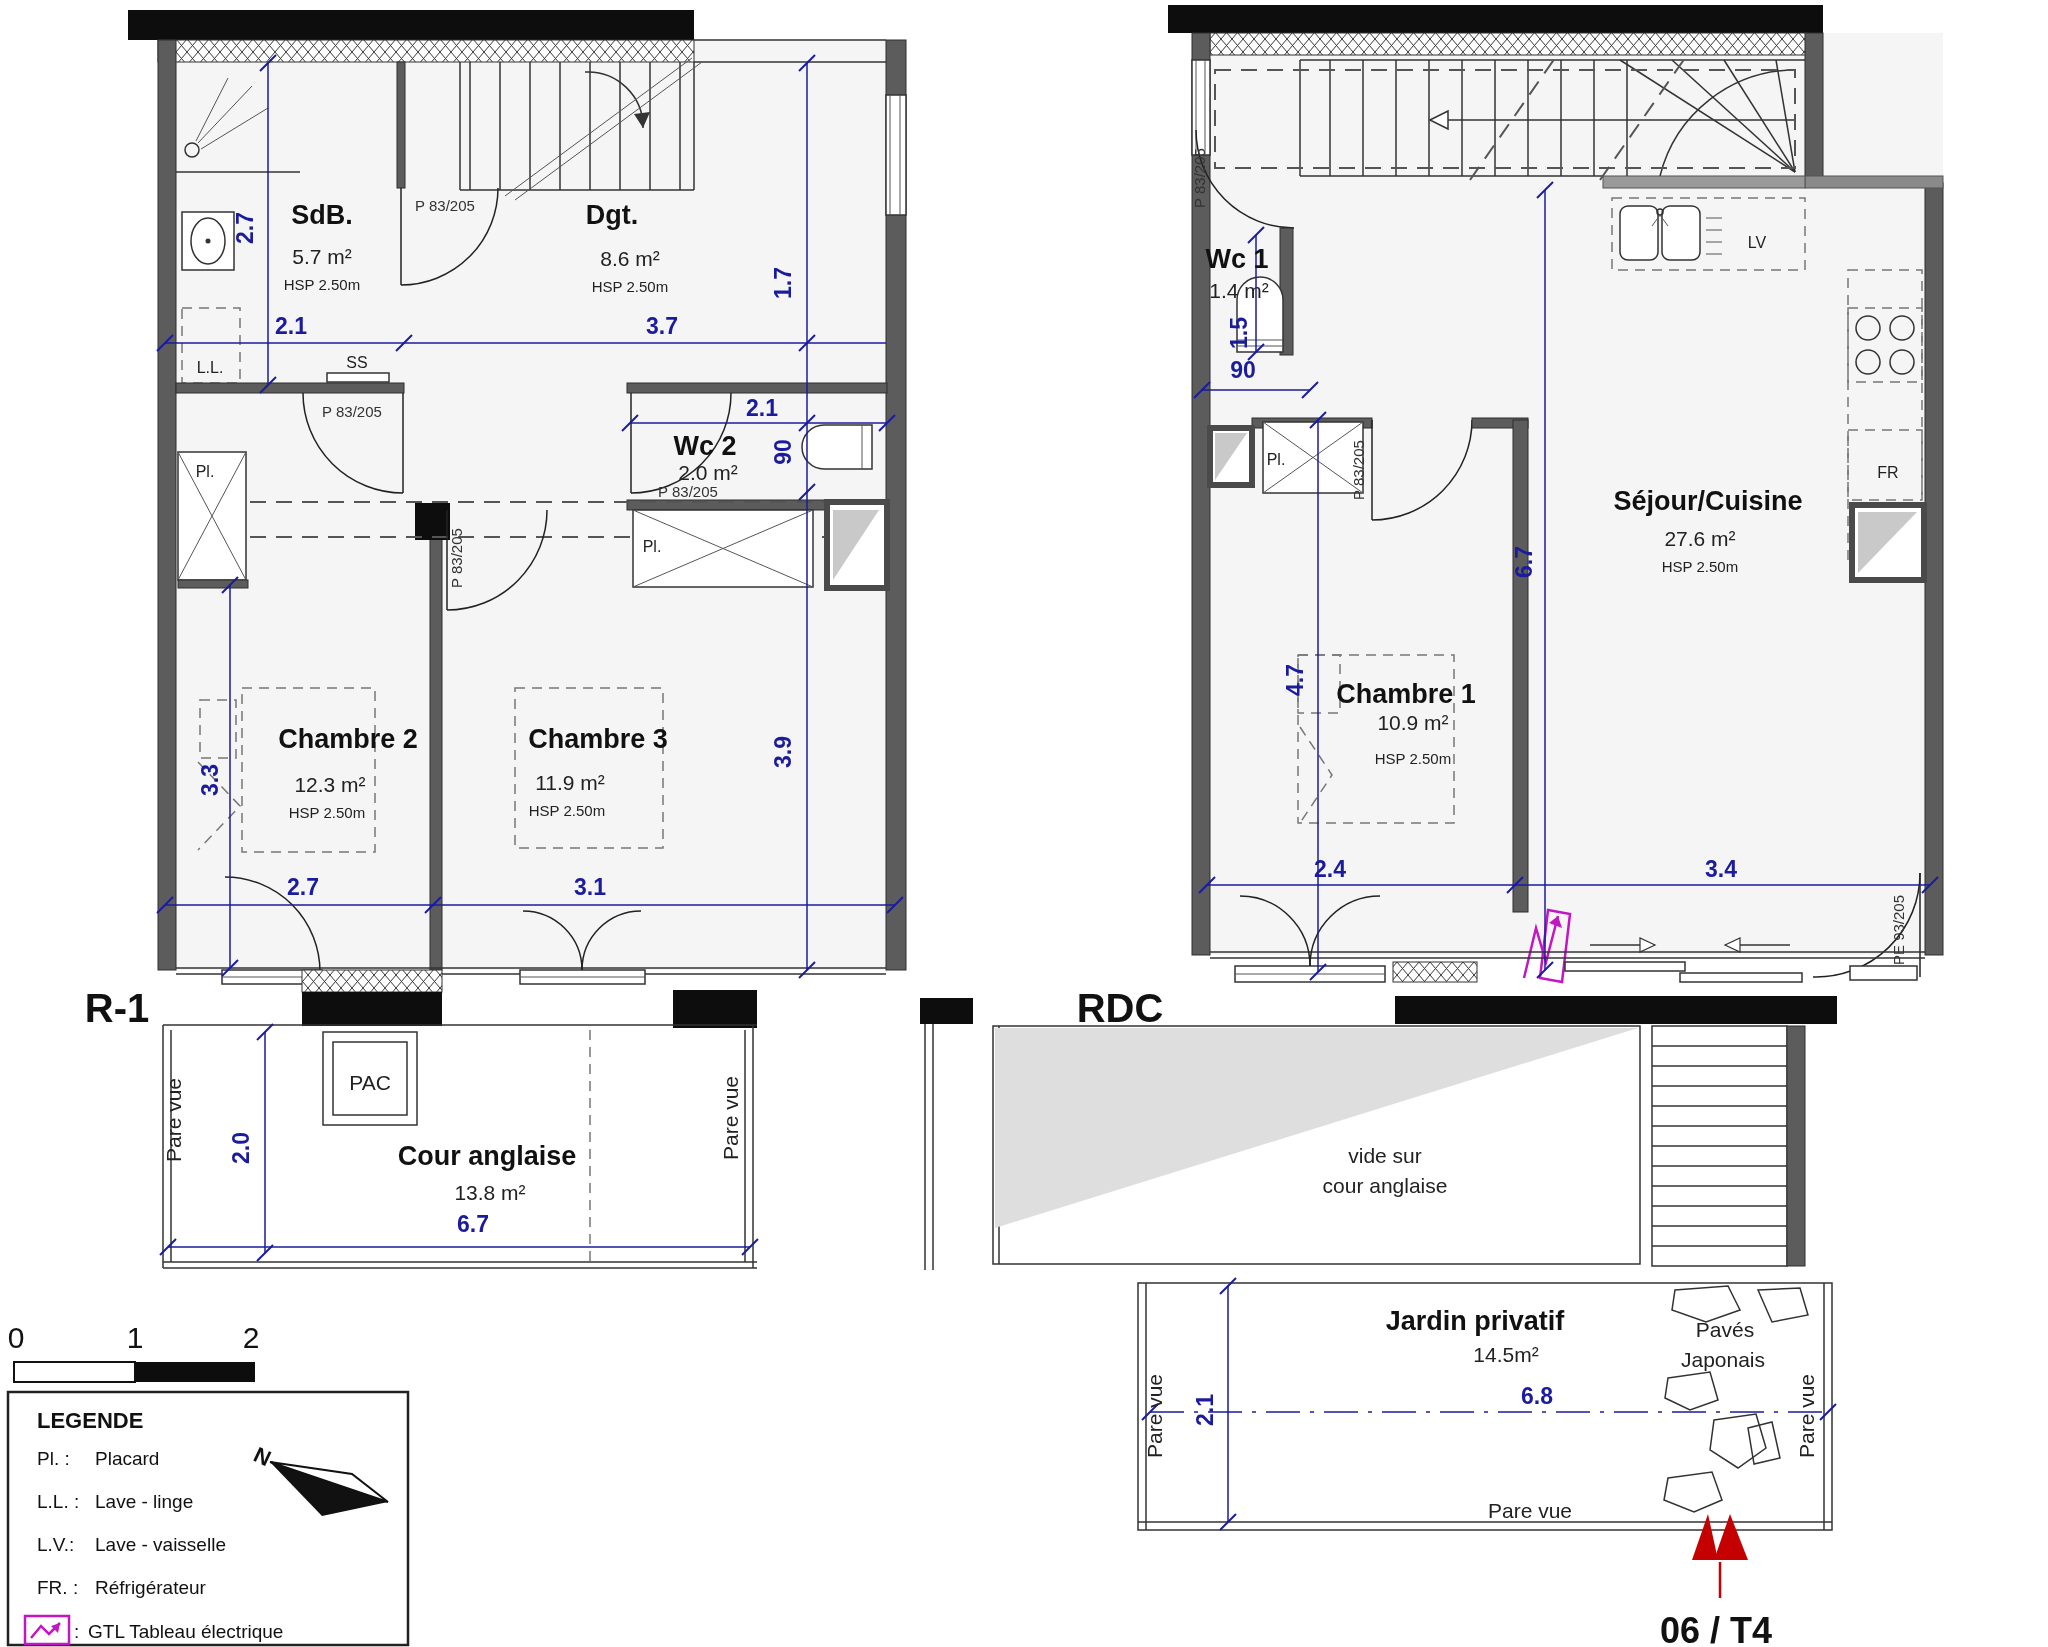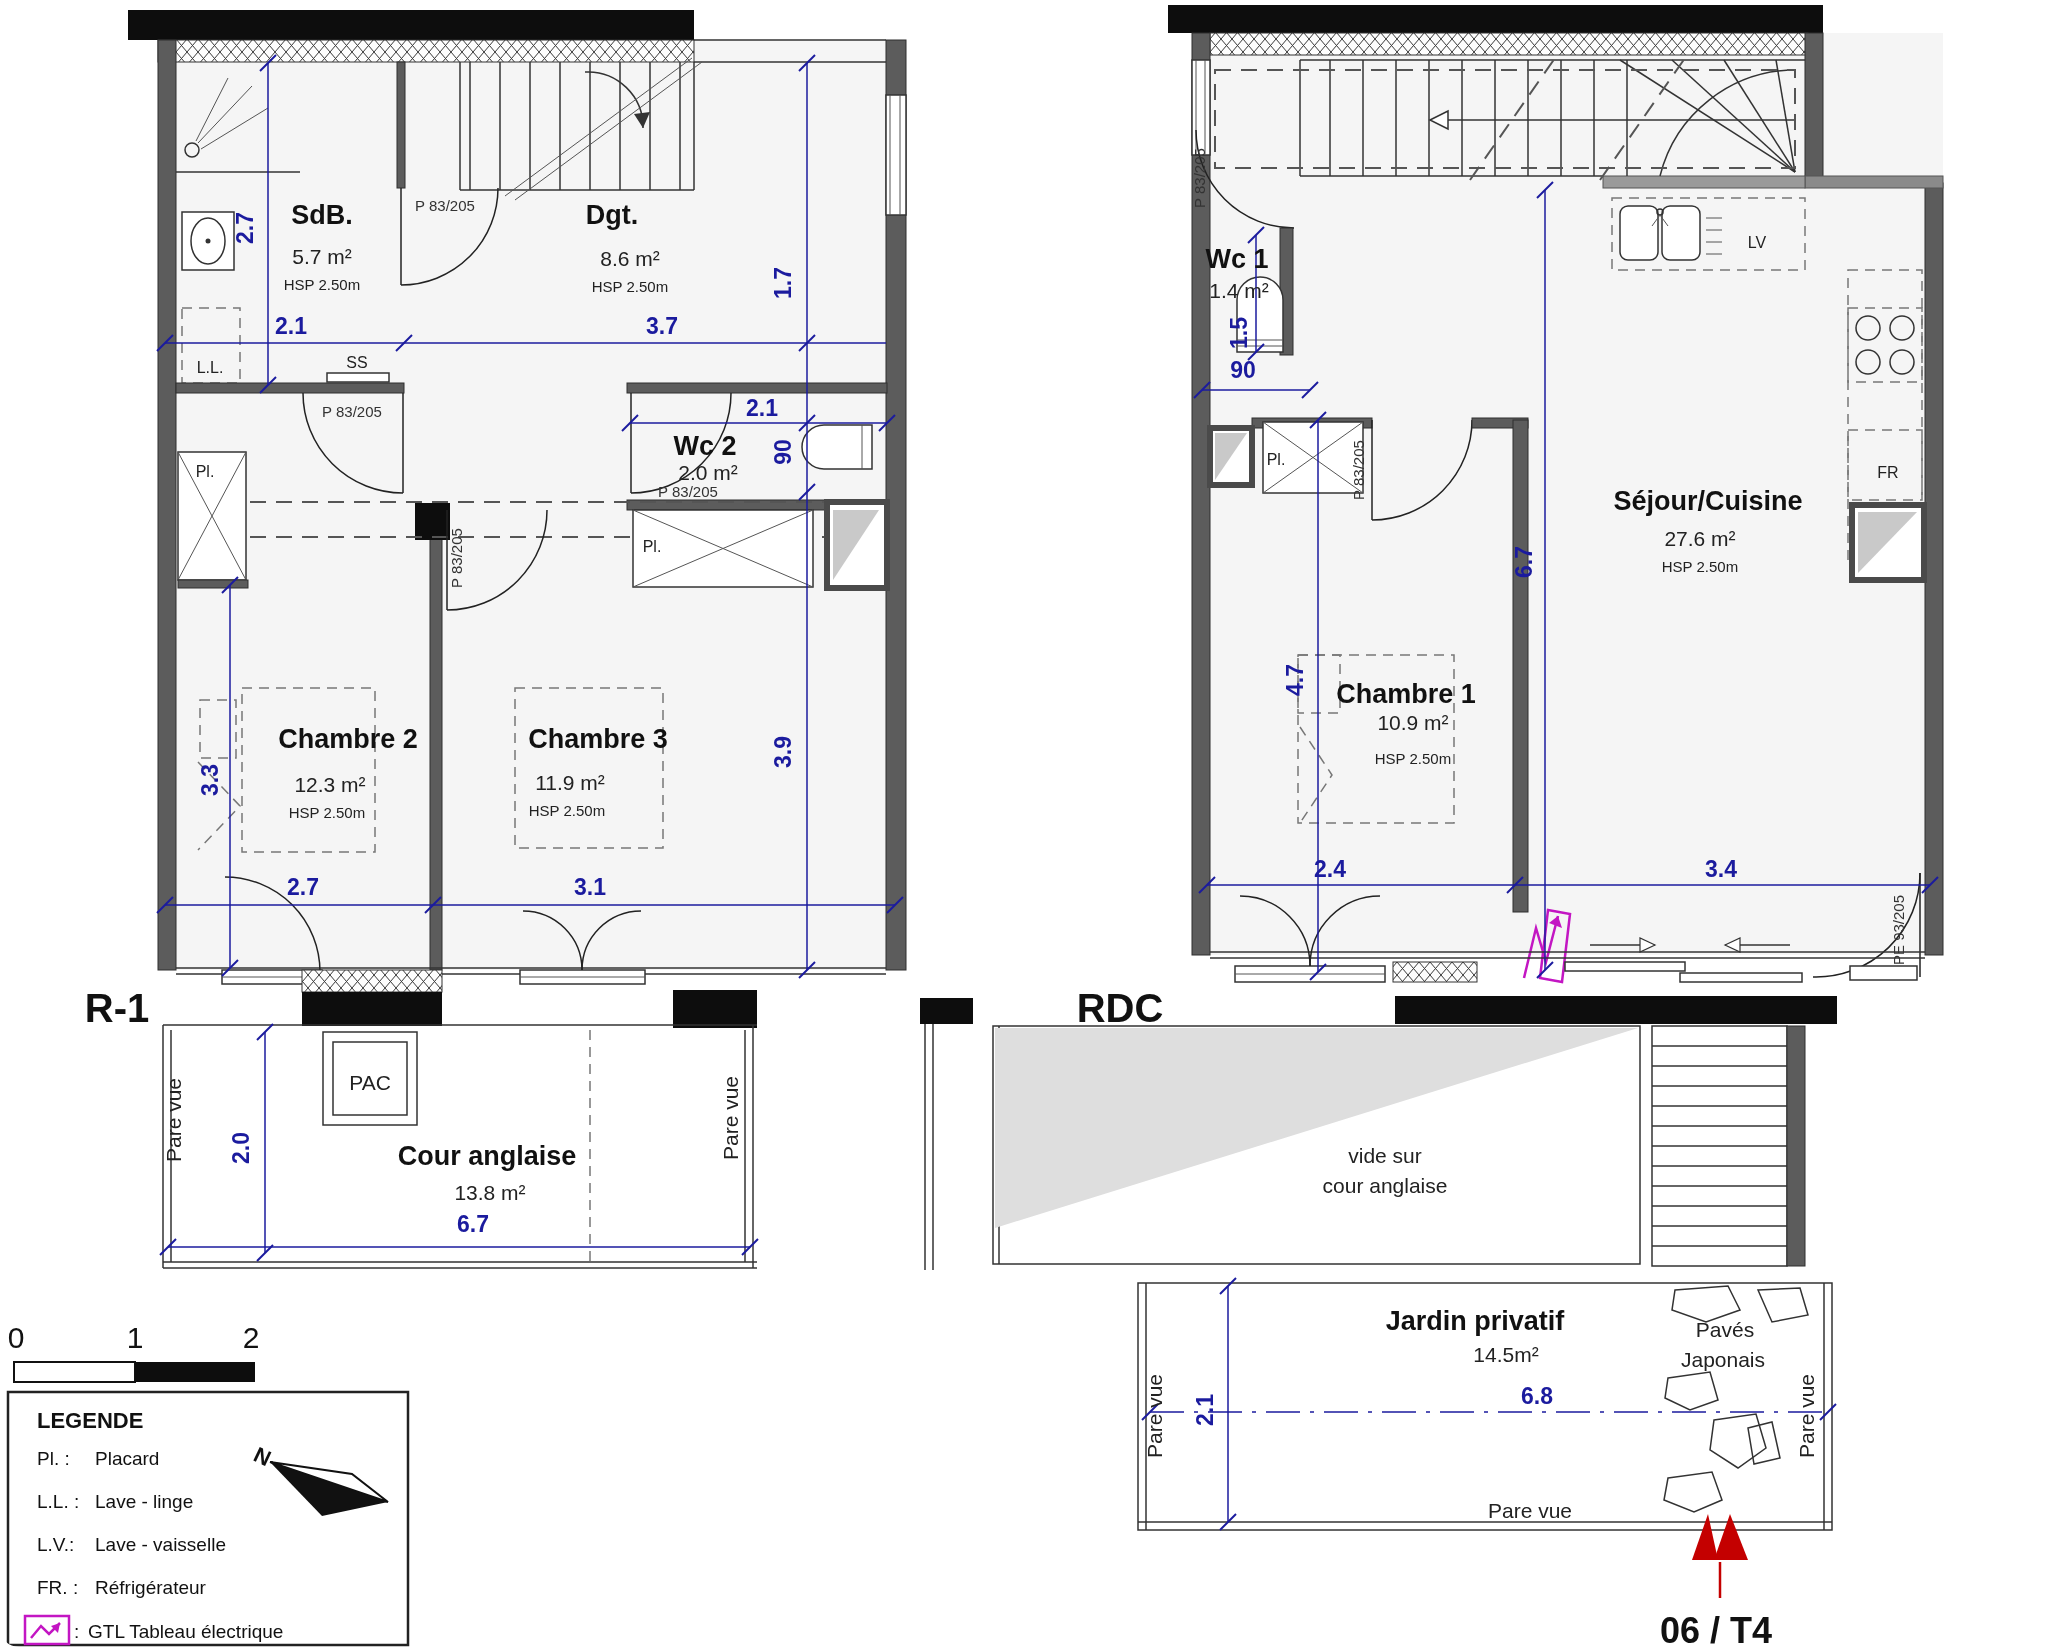--- a/index.html
+++ b/index.html
@@ -1,17 +1,17 @@
 <!DOCTYPE html>
 <html><head>
 <meta charset="utf-8">
 <style>
   html,body{margin:0;padding:0;background:#fff;}
   .canvas{position:relative;width:2048px;height:1647px;background:#ffffff;overflow:hidden;
-          font-family:"Liberation Sans",sans-serif;border-radius:19px;}
+          font-family:"Liberation Sans",sans-serif;}
   svg{position:absolute;left:0;top:0;}
   text{font-family:"Liberation Sans",sans-serif;fill:#111;}
   .room-title{font-size:27px;font-weight:bold;}
   .room-area{font-size:21px;fill:#222;}
   .room-hsp{font-size:15px;fill:#222;}
   .dim{font-size:23px;font-weight:bold;fill:#1b1b9e;}
   .small-label{font-size:16px;fill:#222;}
   .door-label{font-size:15px;fill:#333;}
   .pare{font-size:21px;fill:#222;}
   .plan-label{font-size:40px;font-weight:bold;}

